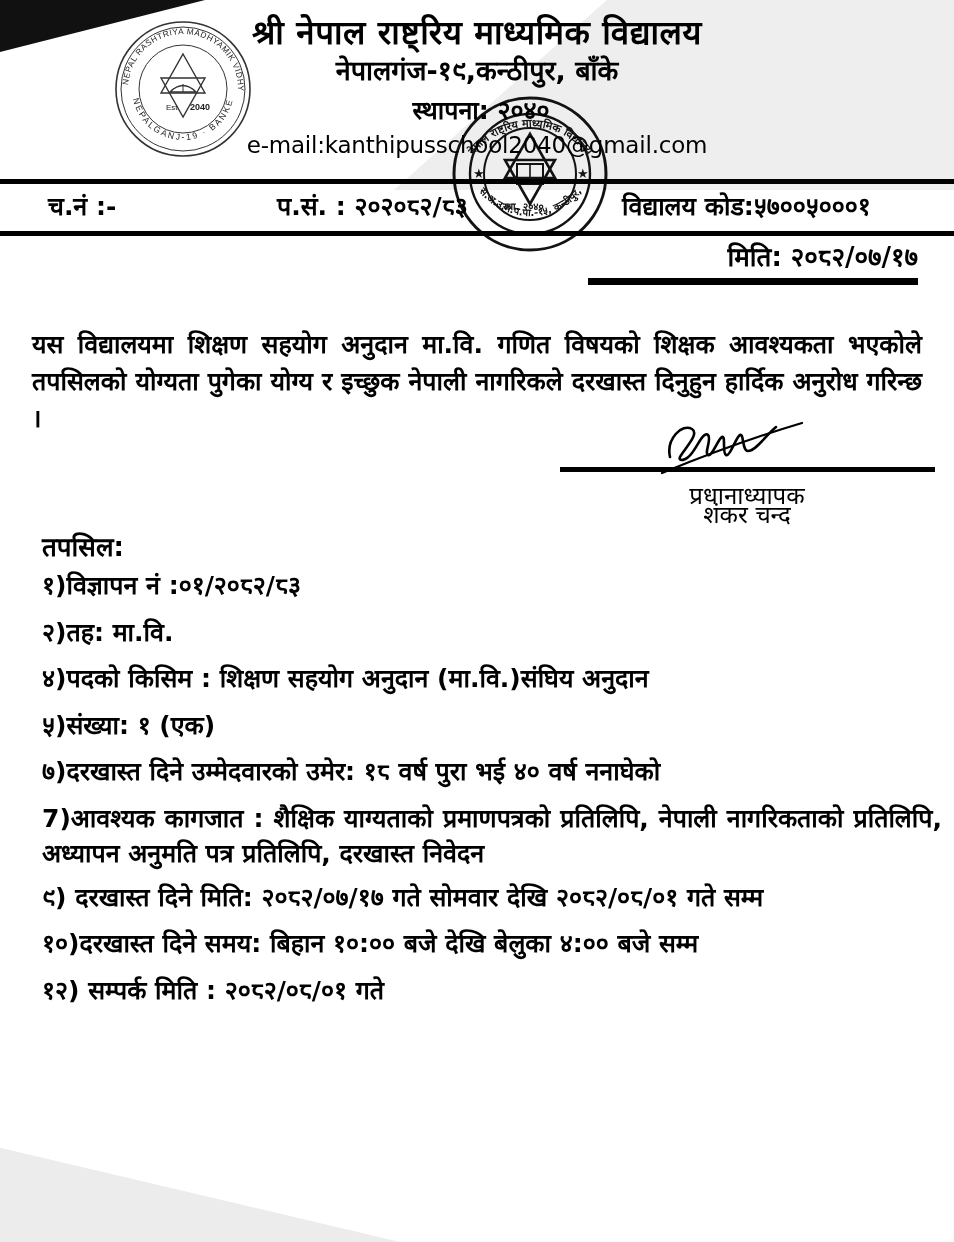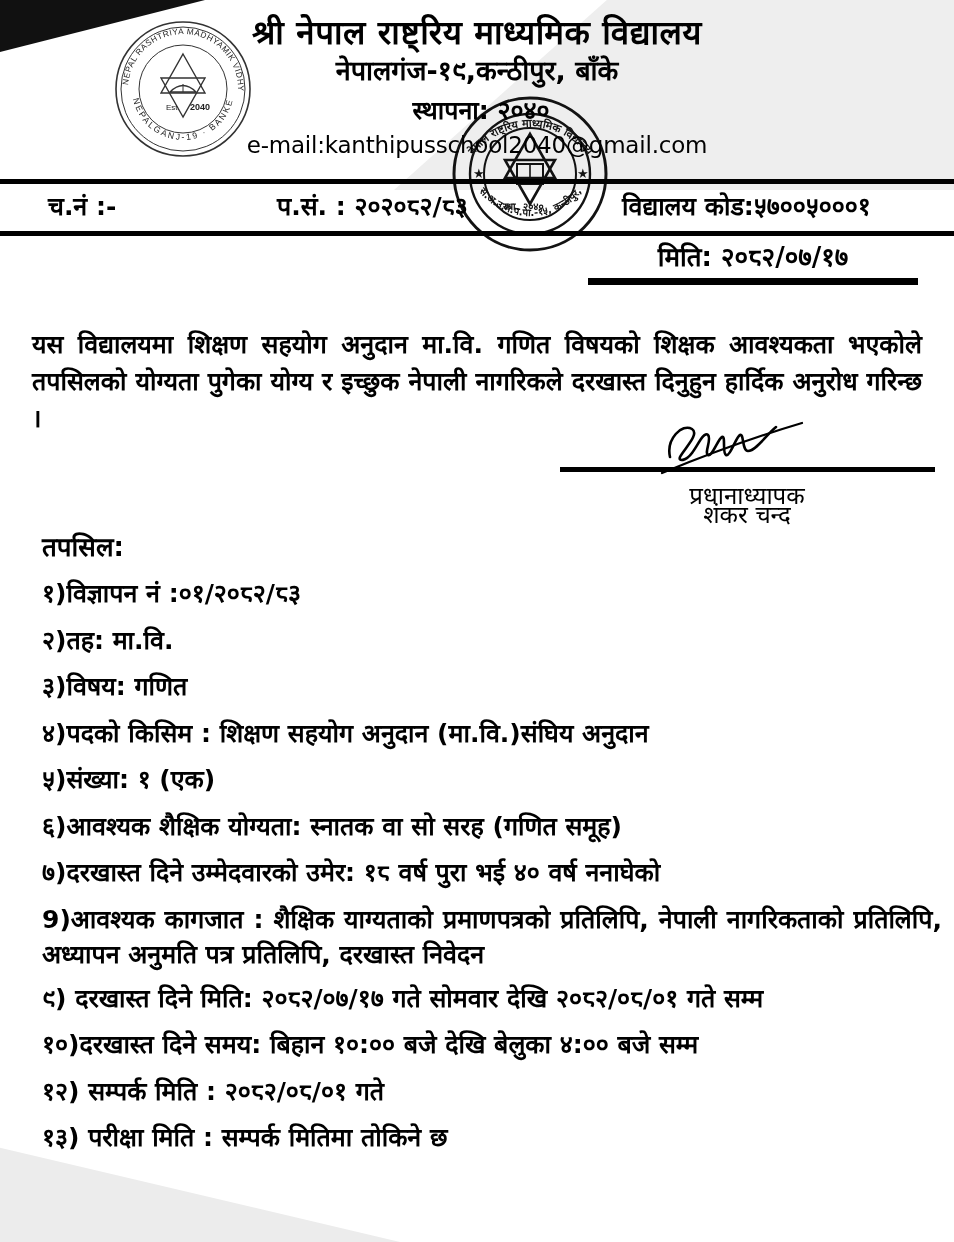--- a/index.html
+++ b/index.html
@@ -125,21 +125,20 @@
   .date-line {
     position: absolute;
     top: 238px;
     right: 36px;
     text-align: right;
     z-index: 3;
   }
   .date-text {
     font-size: 26px;
     font-weight: bold;
-    text-align: center;
   }
   .date-underline {
     margin-top: 4px;
     height: 7px;
     background: #000;
     width: 330px;
   }
 
   
   .subject {
@@ -203,21 +202,21 @@
   .details {
     position: absolute;
     top: 528px;
     left: 42px;
     width: 900px;
     z-index: 3;
   }
   .details-heading {
     font-size: 26px;
     font-weight: bold;
-    margin-bottom: 12px;
+    margin-bottom: 4px;
   }
   .detail-item {
     font-size: 25px;
     font-weight: bold;
     line-height: 1.42;
     margin-bottom: 11px;
   }
   .detail-item.justified {
     text-align: justify;
     margin-bottom: 8px;
@@ -312,26 +311,23 @@
     <div class="sign-rule"></div>
     <div class="sign-title">प्रधानाध्यापक</div>
     <div class="sign-name">शंकर चन्द</div>
   </div>
 
   <div class="details">
     <div class="details-heading">तपसिल:</div>
 
     <div class="detail-item">१)विज्ञापन नं :०१/२०८२/८३</div>
     <div class="detail-item">२)तह: मा.वि.</div>
-    <div class="detail-item">३)विषय: गणित</div>
     <div class="detail-item">४)पदको किसिम : शिक्षण सहयोग अनुदान (मा.वि.)संघिय अनुदान</div>
     <div class="detail-item">५)संख्या: १ (एक)</div>
-    <div class="detail-item">६)आवश्यक शैक्षिक योग्यता: स्नातक वा सो सरह (गणित समूह)</div>
     <div class="detail-item">७)दरखास्त दिने उम्मेदवारको उमेर: १८ वर्ष पुरा भई ४० वर्ष ननाघेको</div>
-    <div class="detail-item justified">9)आवश्यक कागजात : शैक्षिक याग्यताको प्रमाणपत्रको प्रतिलिपि, नेपाली नागरिकताको प्रतिलिपि, अध्यापन अनुमति पत्र प्रतिलिपि, दरखास्त निवेदन</div>
+    <div class="detail-item justified">7)आवश्यक कागजात : शैक्षिक याग्यताको प्रमाणपत्रको प्रतिलिपि, नेपाली नागरिकताको प्रतिलिपि, अध्यापन अनुमति पत्र प्रतिलिपि, दरखास्त निवेदन</div>
     <div class="detail-item">९) दरखास्त दिने मिति: २०८२/०७/१७ गते सोमवार देखि २०८२/०८/०१ गते सम्म</div>
     <div class="detail-item">१०)दरखास्त दिने समय: बिहान १०:०० बजे देखि बेलुका ४:०० बजे सम्म</div>
     <div class="detail-item">१२) सम्पर्क मिति : २०८२/०८/०१ गते</div>
-    <div class="detail-item">१३) परीक्षा मिति : सम्पर्क मितिमा तोकिने छ</div>
 
   </div>
 
 </div>
 
 </body></html>

